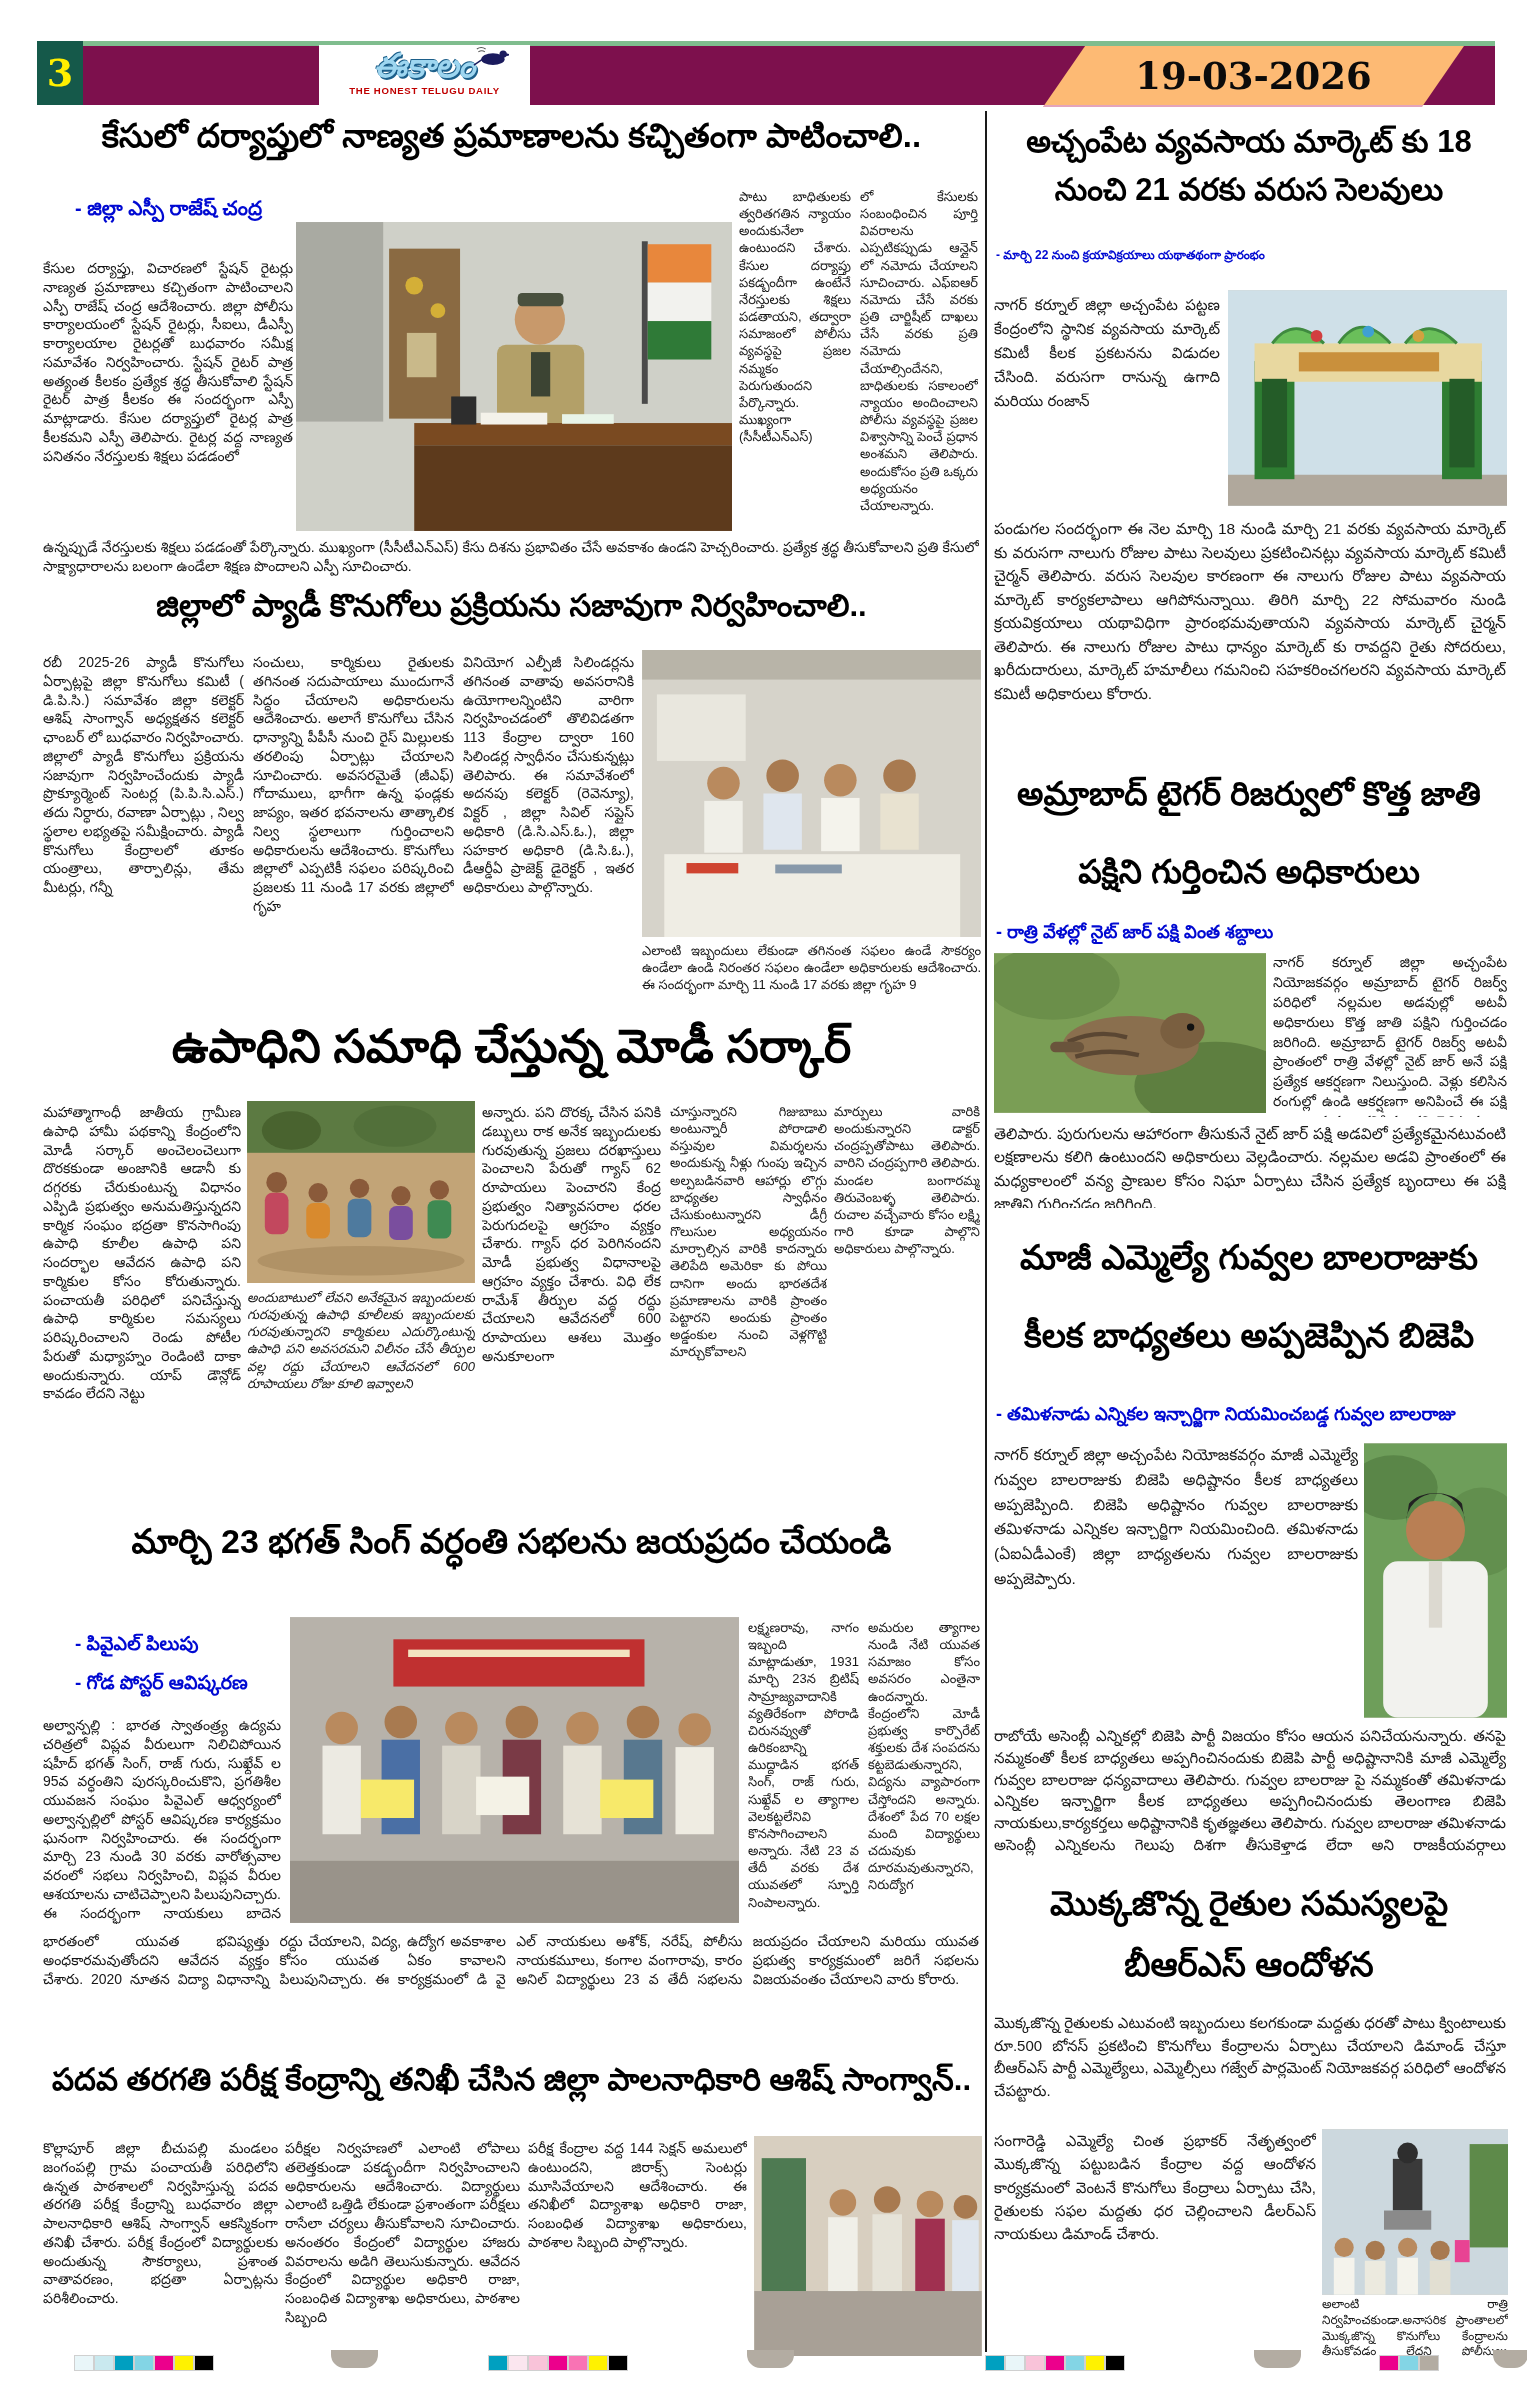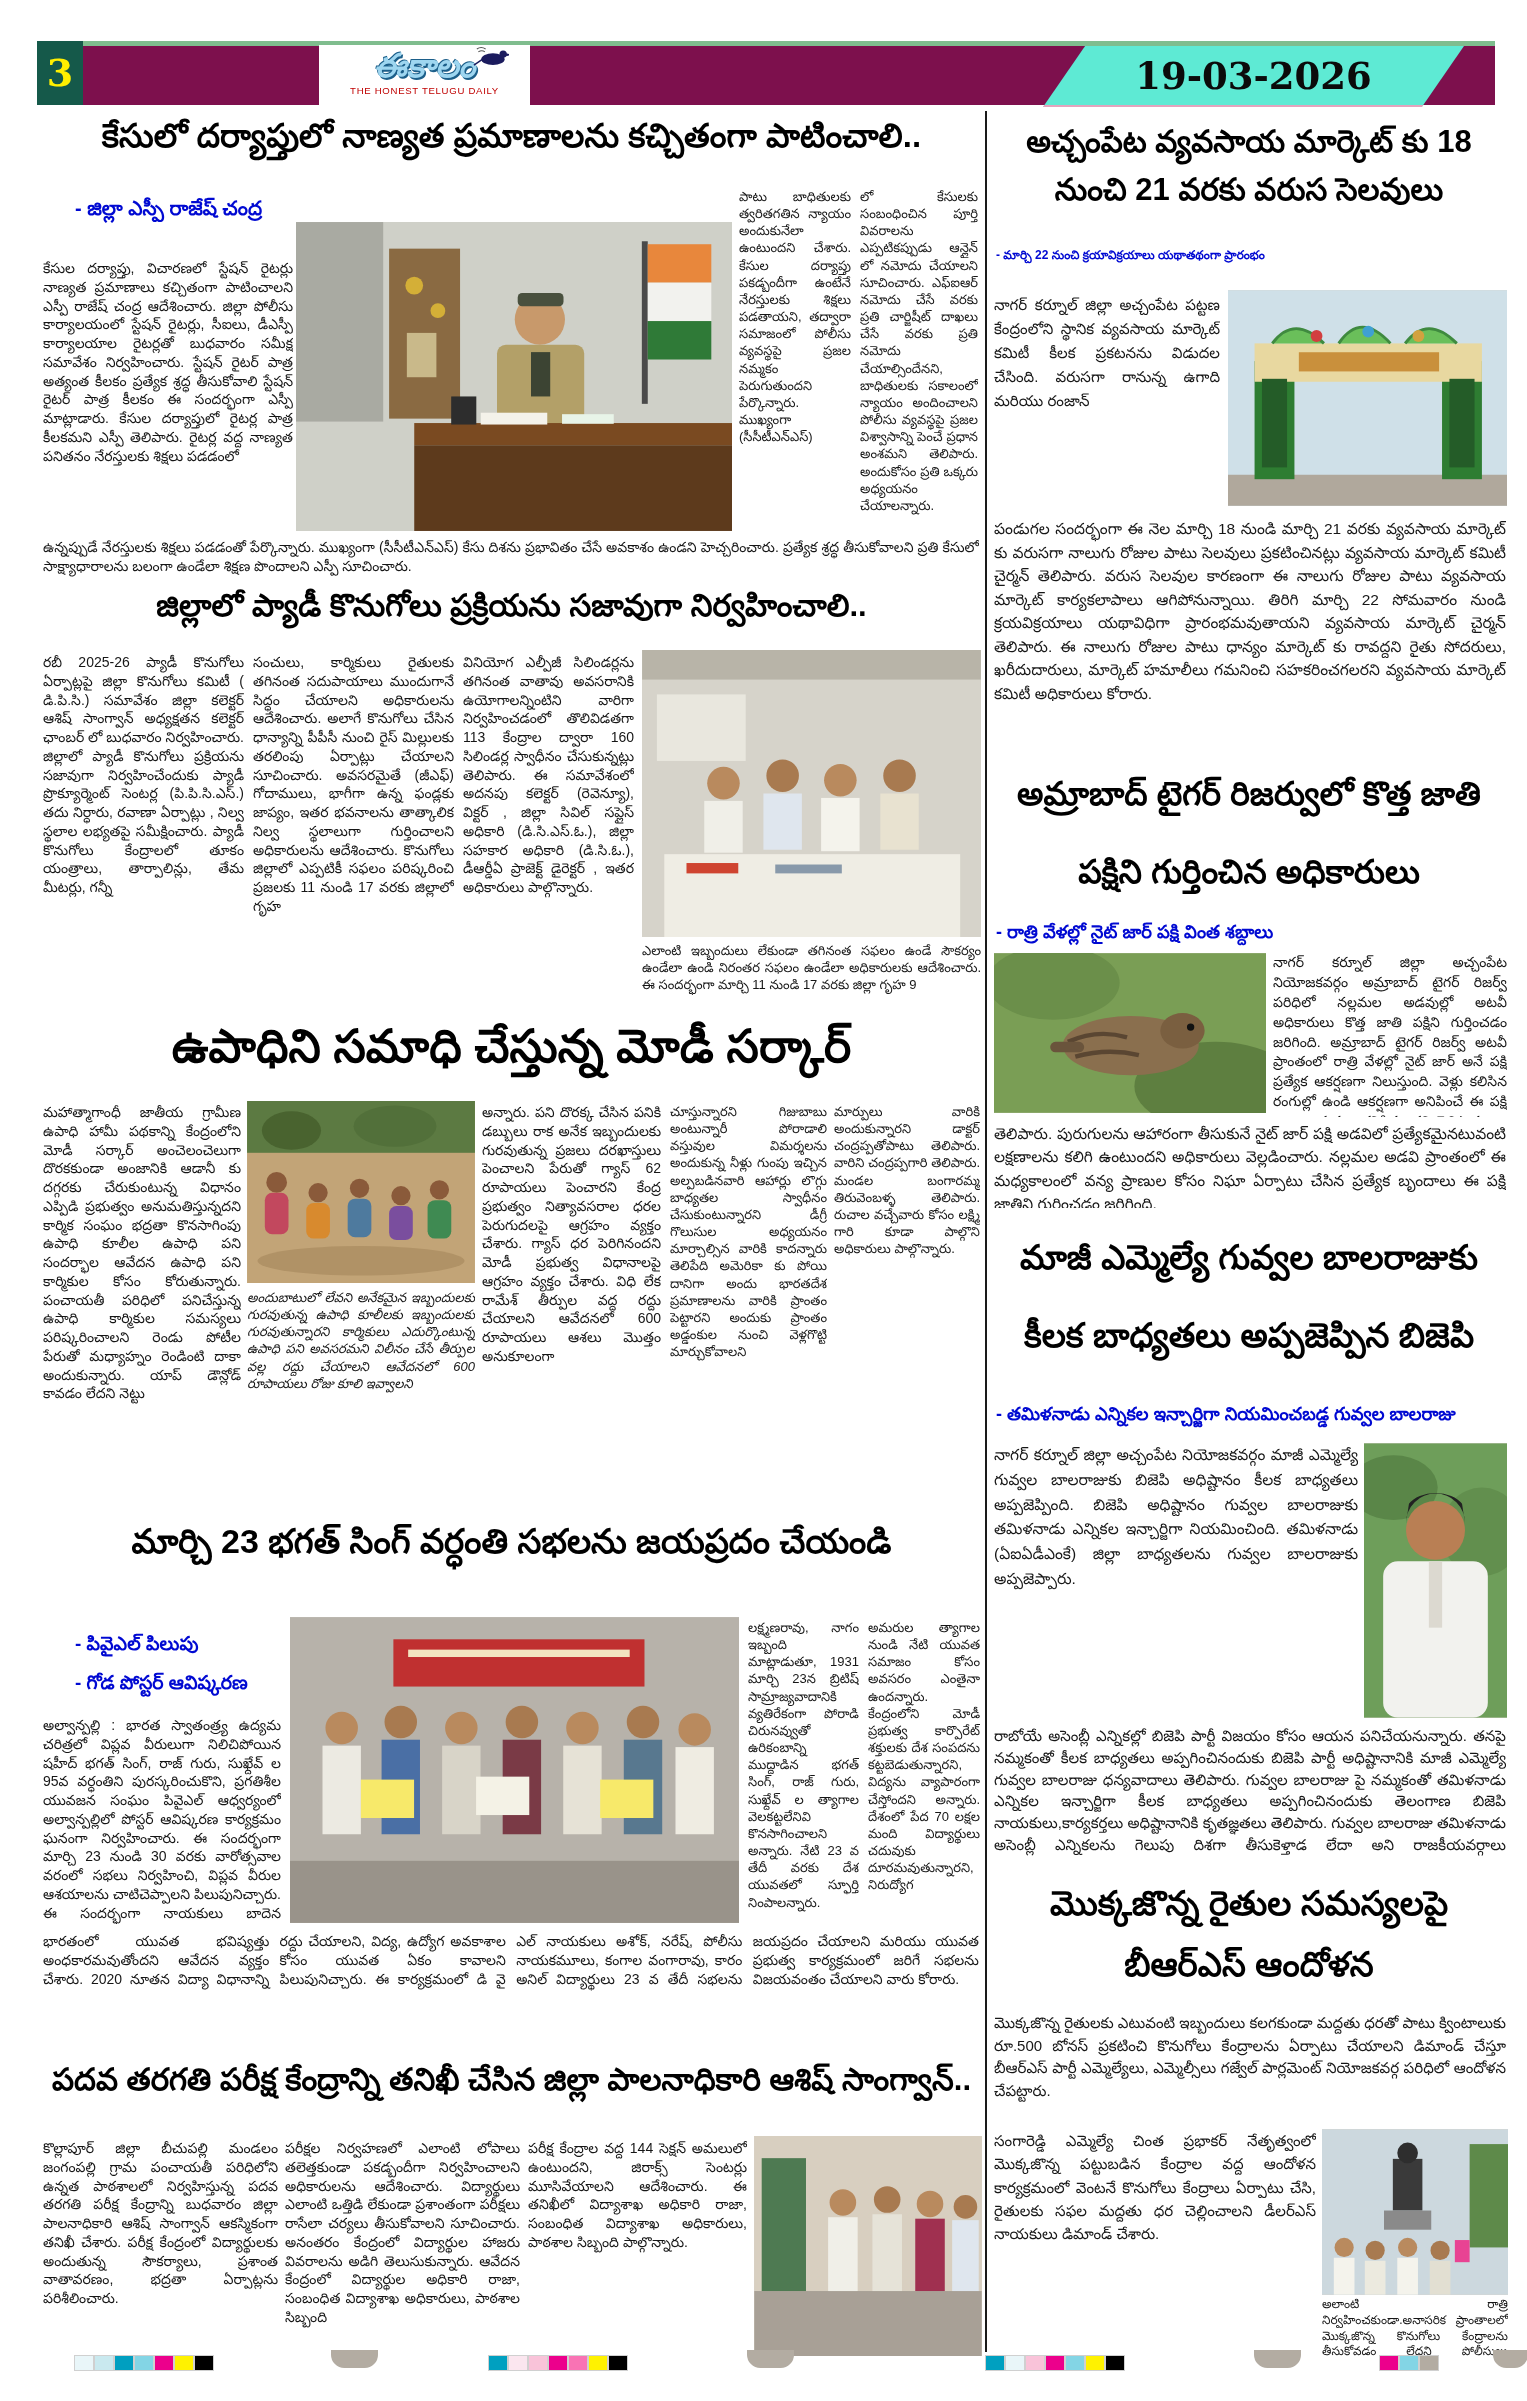--- a/index.html
+++ b/index.html
@@ -9,22 +9,22 @@
   
   .masthead{position:absolute;left:37px;top:41px;width:1458px;height:59px;
             background:#7d104d;border-top:5.2px solid #7fbd8e;}
   .pagenum{position:absolute;left:0;top:-5.2px;width:46px;height:64px;background:#15594a;
            color:#ffef00;font-size:38px;font-weight:bold;display:flex;align-items:center;
            justify-content:center;font-family:"DejaVu Serif",serif;}
   .logobox{position:absolute;left:282px;top:-1.5px;width:211px;height:65px;background:#fff;
            text-align:center;overflow:hidden;}
   .logotext{font-size:33px;font-weight:900;font-style:italic;color:#9ed6f0;line-height:41px;
             text-shadow:1.5px 1.5px 0 #1c5f8a, -0.7px -0.7px 0 #1c5f8a;}
-  .tagline{font-size:9.6px;font-weight:normal;color:#c00000;letter-spacing:0.7px;line-height:10.3px;}
-  .datebox{position:absolute;right:31px;top:0;width:421px;height:59px;background:#5eead4;
+  .tagline{font-size:9.6px;font-weight:bold;color:#c00000;letter-spacing:0.7px;line-height:10.3px;}
+  .datebox{position:absolute;right:31px;top:0;width:421px;height:59px;background:#fdba74;
            clip-path:polygon(10% 0,100% 0,90% 100%,0 100%);display:flex;align-items:center;
            justify-content:center;border-bottom:2.2px solid #e3a4bd;text-align:center;}
   .datetext{font-family:"DejaVu Serif",serif;font-weight:900;font-size:37px;color:#0b0b0b;}
   
   .hl{font-weight:900;color:#000;text-align:center;line-height:1.18;overflow:hidden;}
   .by{color:#0009d2;font-weight:bold;overflow:hidden;}
   .bt{font-size:14px;line-height:1.34;text-align:justify;color:#161616;overflow:hidden;}
   .bts{font-size:13px;line-height:1.32;text-align:justify;color:#161616;overflow:hidden;}
   .ph{position:absolute;overflow:hidden;background:#d8d5cc;}
   .vrule{position:absolute;left:985px;top:111px;width:1.5px;height:2241px;background:#1a1a1a;}

